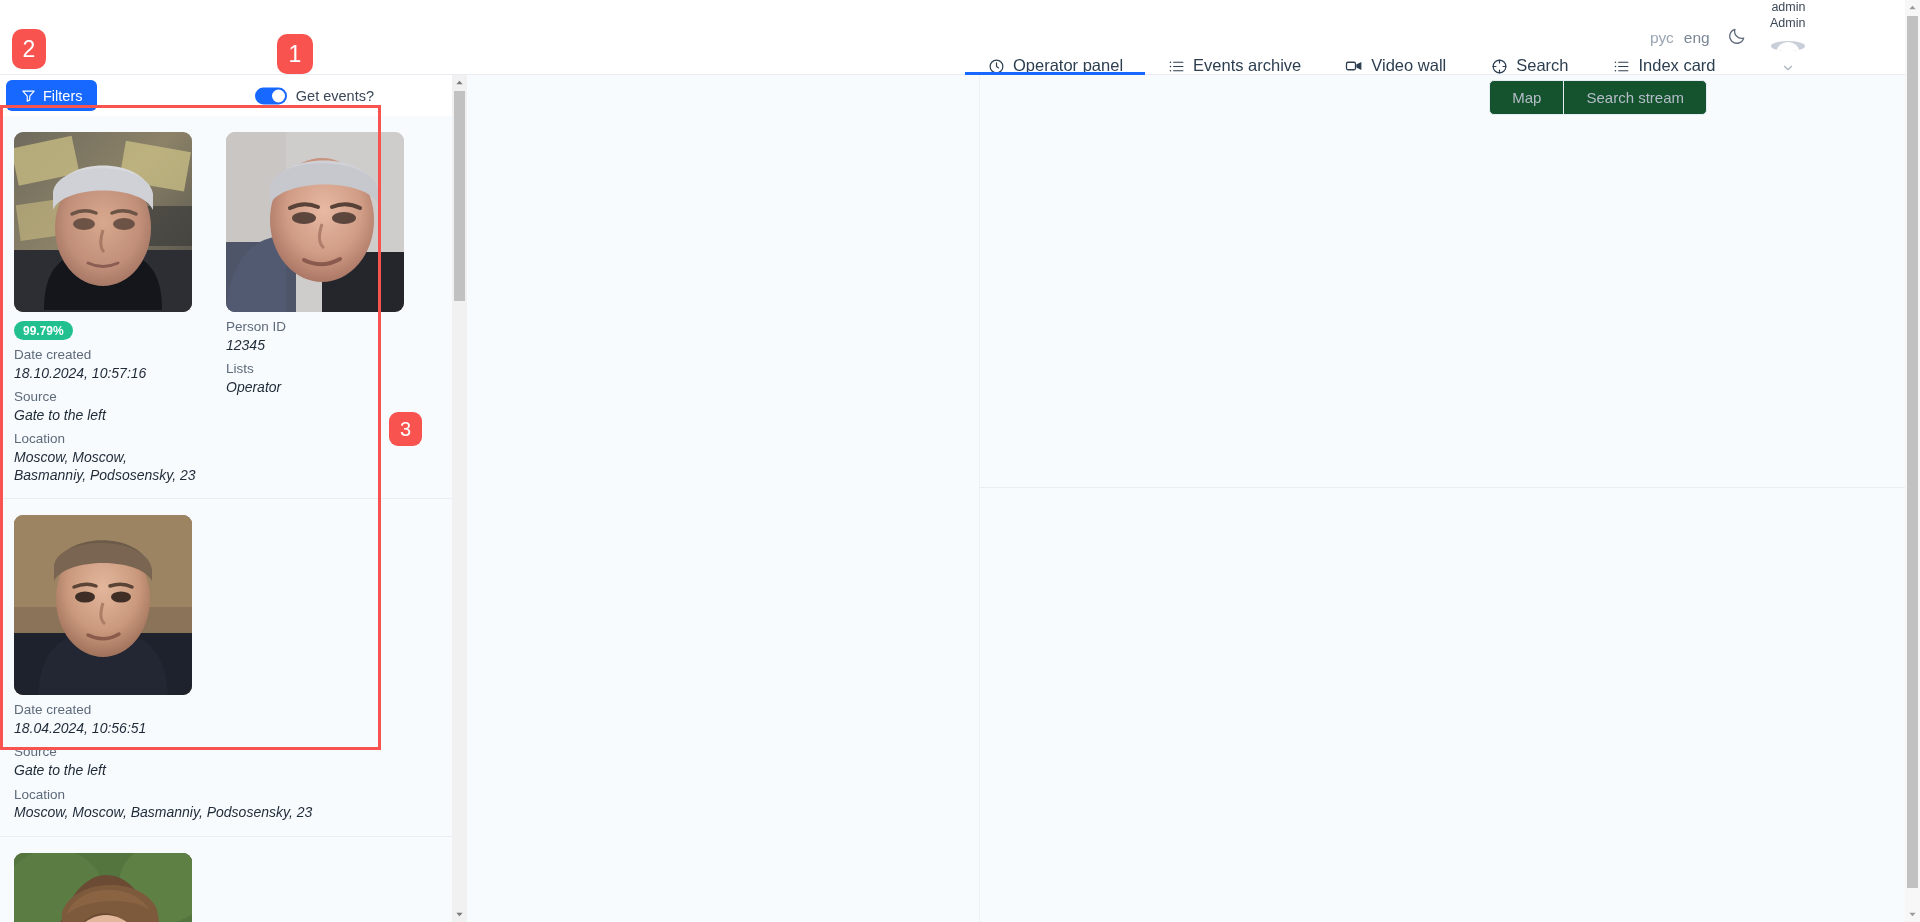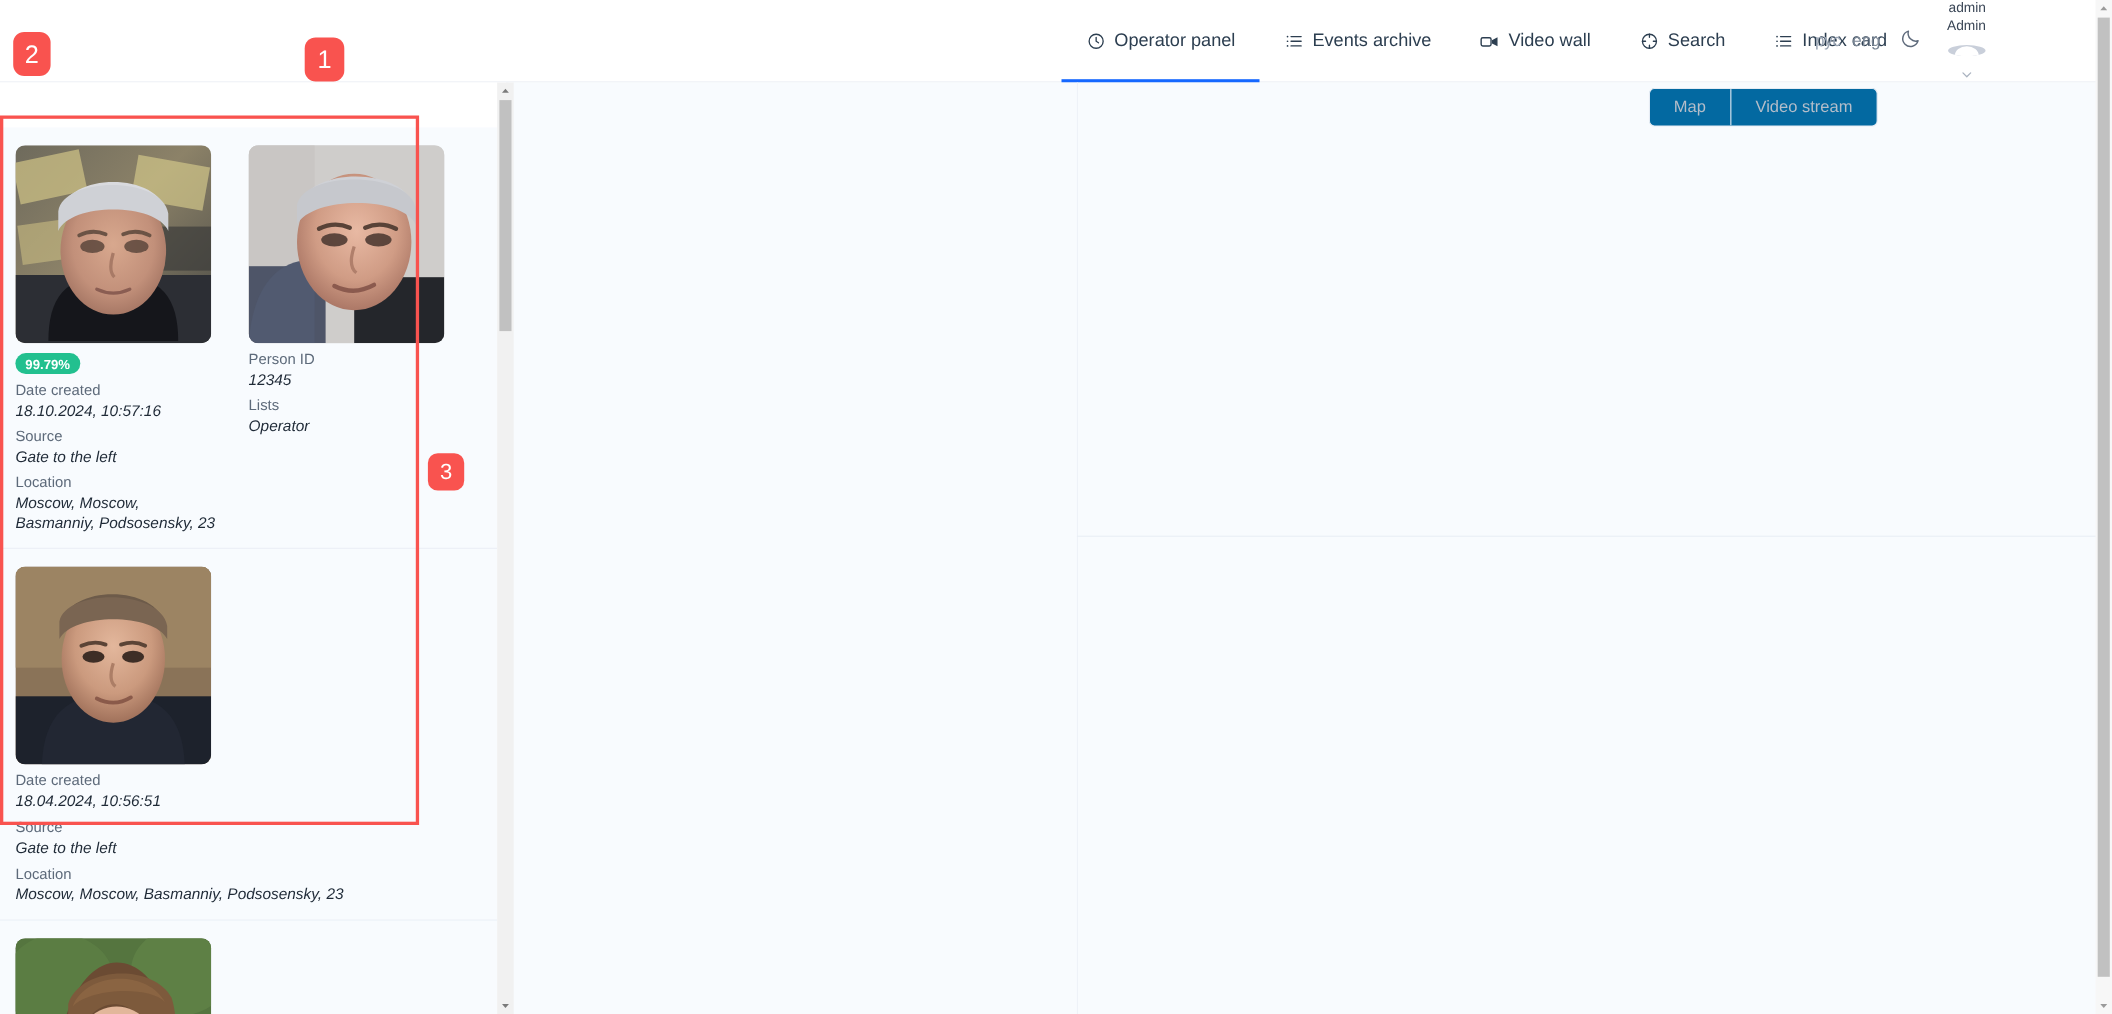--- a/index.html
+++ b/index.html
@@ -21,21 +21,21 @@
     display: flex; align-items: flex-start;
   }
   .nav {
     position: absolute; left: 965px; top: 0;
     height: 75px;
     display: flex; align-items: center; gap: 0px;
   }
   .nav-item {
     position: relative;
     height: 75px;
-    display: flex; align-items: center; gap: 8px;
+    display: flex; align-items: flex-end; gap: 8px;
     padding: 0 22px;
     color: #2c3e50;
     font-size: 16.5px;
     cursor: pointer;
     white-space: nowrap;
   }
   .nav-item .nav-underline {
     position: absolute; left: 0; right: 0; bottom: 0;
     height: 3px; background: #1668ff; display: none;
   }
@@ -154,21 +154,21 @@
   
   .work-area {
     position: absolute; top: 75px; left: 462px;
     width: 1458px; height: 847px;
     background: #f8fbfe;
   }
   .viewtabs {
     position: absolute; top: 5px; right: 213px;
     display: flex;
     border: 1px solid #e6ecf4; border-radius: 5px; overflow: hidden;
-    background: #0369a1;
+    background: #14532d;
   }
   .viewtab {
     padding: 8px 22px; font-size: 15px; color: #b4bdc9;
     cursor: pointer; background: transparent;
   }
   .viewtab + .viewtab { border-left: 1px solid #e6ecf4; }
   .work-divider {
     position: absolute; left: 517px; top: 412px; width: 941px; height: 1px;
     background: #e9eef5;
   }
@@ -301,20 +301,37 @@
     <span class="chev">
       <svg viewBox="0 0 24 24" width="14" height="14" fill="none" stroke="currentColor" stroke-width="2" stroke-linecap="round" stroke-linejoin="round">
           <path d="M6 9l6 6 6-6"></path>
         </svg>
     </span>
   </div>
 </div>
 
 <div class="left-panel">
 
+  <div class="left-toolbar">
+    <button class="filters-btn">
+      <span>
+        <svg viewBox="0 0 24 24" width="15" height="15" fill="none" stroke="#ffffff" stroke-width="1.8" stroke-linejoin="round">
+          <path d="M3 5h18l-7 8v6l-4 2v-8z"></path>
+        </svg>
+      </span>
+      <span>Filters</span>
+    </button>
+
+    <div class="toggle-wrap">
+      <div class="switch">
+        <div class="knob"></div>
+      </div>
+      <span class="toggle-label">Get events?</span>
+    </div>
+  </div>
 
   <div class="events-list">
 
     <div class="event-card">
       <div class="card-col left">
         <div class="thumb">
           <svg viewBox="0 0 178 180" preserveAspectRatio="xMidYMid slice">
             <defs>
               <linearGradient id="g1bg" x1="0" y1="0" x2="1" y2="1">
                 <stop offset="0%" stop-color="#6e6a5c"></stop>
@@ -459,21 +476,21 @@
     </div>
   </div>
 </div>
 
 <div class="work-area">
   <div class="work-vline"></div>
   <div class="work-divider"></div>
 
   <div class="viewtabs">
     <div class="viewtab">Map</div>
-    <div class="viewtab">Video stream</div>
+    <div class="viewtab">Search stream</div>
   </div>
 </div>
 
 <div class="sb" id="list-scrollbar">
   <div class="arrow" style="top:0;">
     <svg viewBox="0 0 10 10" width="9" height="9">
         <path d="M5 3 L8.5 7 L1.5 7 Z" fill="#7a7a7a"></path>
       </svg>
   </div>
   <div class="thumbbar" style="top:16px; height:210px;"></div>

